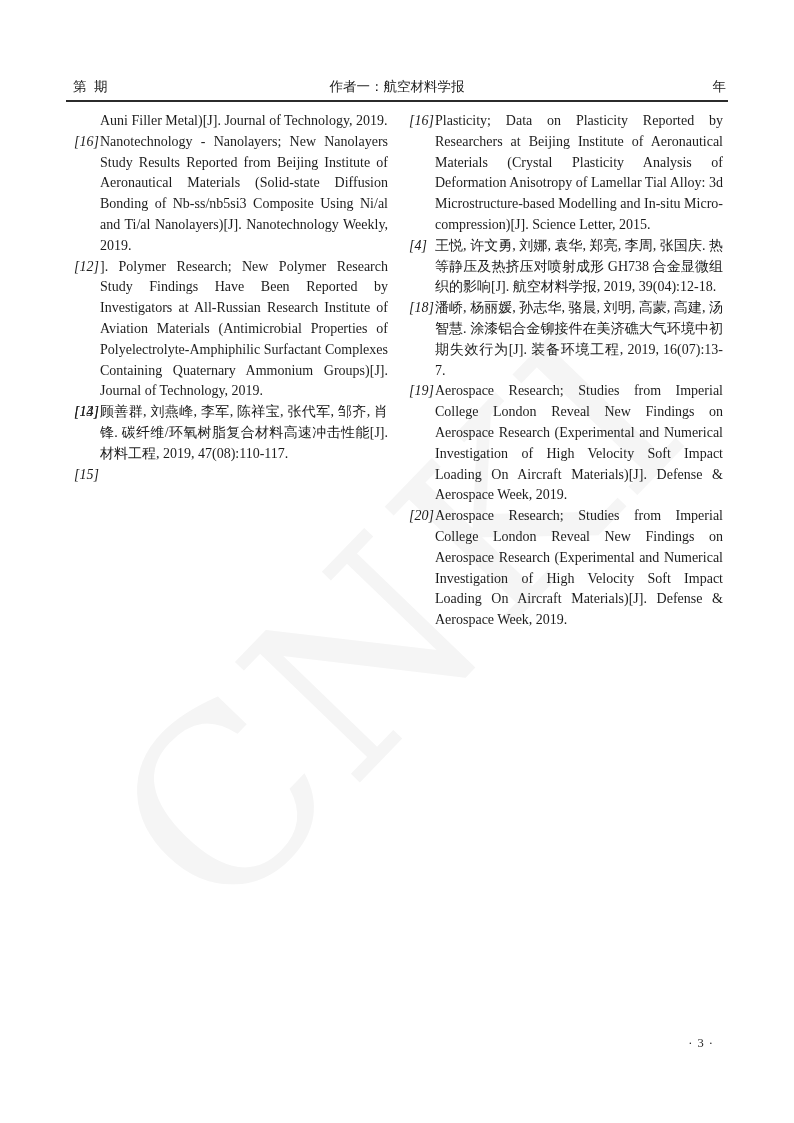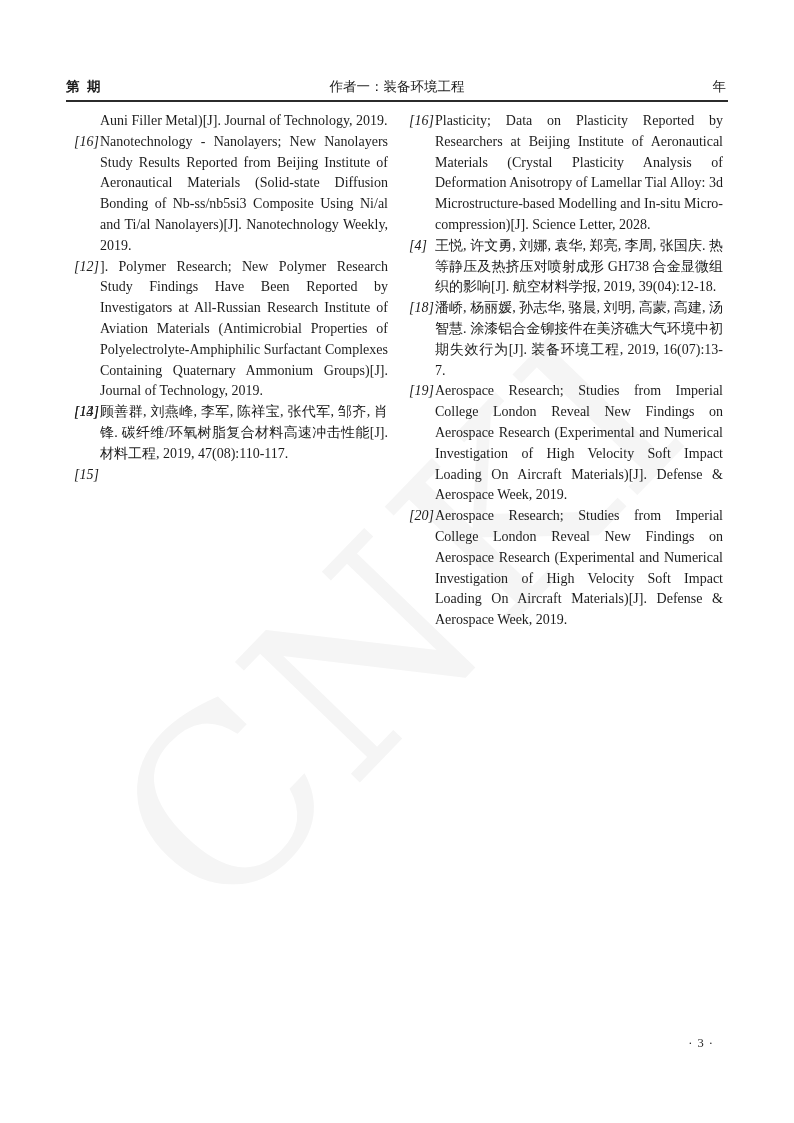--- a/index.html
+++ b/index.html
@@ -32,21 +32,21 @@
     left: 66px;
     top: 78px;
     width: 662px;
     height: 18px;
     font-size: 13.5px;
     line-height: 18px;
     border-bottom: 2.5px solid #2b2b2b;
     padding-bottom: 4px;
     z-index: 2;
   }
-  .header .h-left  { position: absolute; left: 0; bottom: 4px; letter-spacing: 2px; font-weight: bold; }
+  .header .h-left  { position: absolute; left: 7px; bottom: 4px; letter-spacing: 2px; }
   .header .h-center{ position: absolute; left: 50%; bottom: 4px; transform: translateX(-50%); white-space: nowrap; }
   .header .h-right { position: absolute; right: 2px; bottom: 4px; }
   
   .columns {
     position: absolute;
     left: 74px;
     top: 111px;
     width: 649px;
     display: flex;
     gap: 21px;
@@ -77,21 +77,21 @@
 </style>
 </head>
 <body>
 
 <div class="page">
 
   <div class="watermark">CNKI</div>
 
   <div class="header">
     <span class="h-left">第 期</span>
-    <span class="h-center">作者一：装备环境工程</span>
+    <span class="h-center">作者一：航空材料学报</span>
     <span class="h-right">年</span>
   </div>
 
   <div class="columns">
 
     <div class="col">
       <div class="ref">
         <span class="ref-num"></span><span>Auni Filler Metal)[J]. Journal of Technology, 2019.</span>
       </div>
       <div class="ref">
@@ -106,21 +106,21 @@
       <div class="ref">
         <span class="ref-num">[14]</span><span>顾善群, 刘燕峰, 李军, 陈祥宝, 张代军, 邹齐, 肖锋. 碳纤维/环氧树脂复合材料高速冲击性能[J]. 材料工程, 2019, 47(08):110-117.</span>
       </div>
       <div class="ref">
         <span class="ref-num">[15]</span>
       </div>
     </div>
 
     <div class="col">
       <div class="ref">
-        <span class="ref-num">[16]</span><span>Plasticity; Data on Plasticity Reported by Researchers at Beijing Institute of Aeronautical Materials (Crystal Plasticity Analysis of Deformation Anisotropy of Lamellar Tial Alloy: 3d Microstructure-based Modelling and In-situ Micro-compression)[J]. Science Letter, 2028.</span>
+        <span class="ref-num">[16]</span><span>Plasticity; Data on Plasticity Reported by Researchers at Beijing Institute of Aeronautical Materials (Crystal Plasticity Analysis of Deformation Anisotropy of Lamellar Tial Alloy: 3d Microstructure-based Modelling and In-situ Micro-compression)[J]. Science Letter, 2015.</span>
       </div>
       <div class="ref">
         <span class="ref-num">[4]</span><span>王悦, 许文勇, 刘娜, 袁华, 郑亮, 李周, 张国庆. 热等静压及热挤压对喷射成形 GH738 合金显微组织的影响[J]. 航空材料学报, 2019, 39(04):12-18.</span>
       </div>
       <div class="ref">
         <span class="ref-num">[18]</span><span>潘峤, 杨丽媛, 孙志华, 骆晨, 刘明, 高蒙, 高建, 汤智慧. 涂漆铝合金铆接件在美济礁大气环境中初期失效行为[J]. 装备环境工程, 2019, 16(07):13-7.</span>
       </div>
       <div class="ref">
         <span class="ref-num">[19]</span><span>Aerospace Research; Studies from Imperial College London Reveal New Findings on Aerospace Research (Experimental and Numerical Investigation of High Velocity Soft Impact Loading On Aircraft Materials)[J]. Defense &amp; Aerospace Week, 2019.</span>
       </div>

